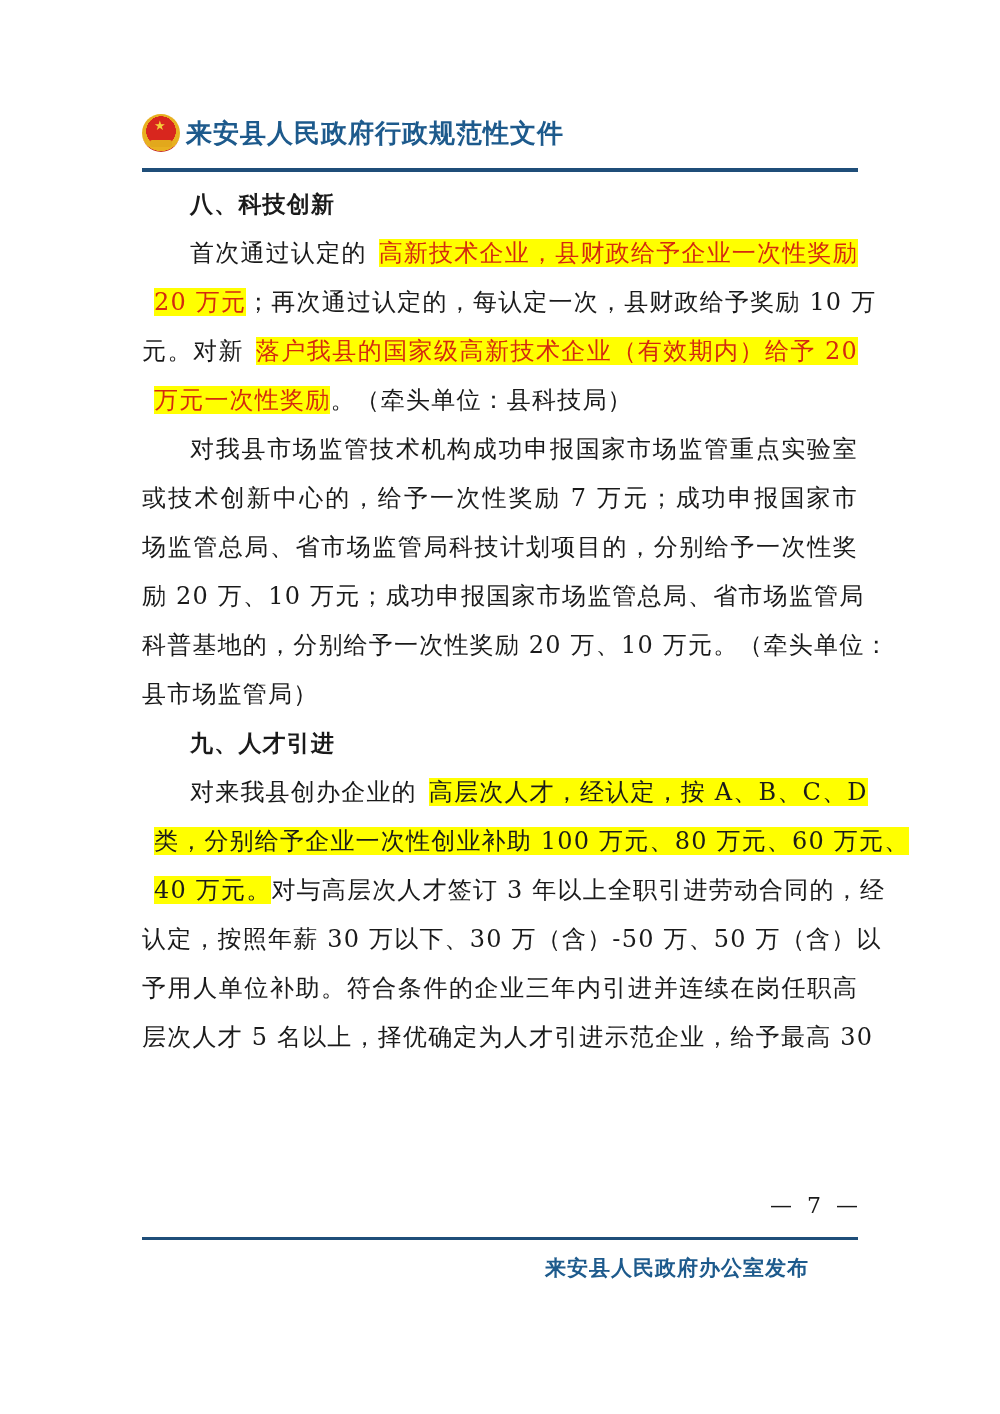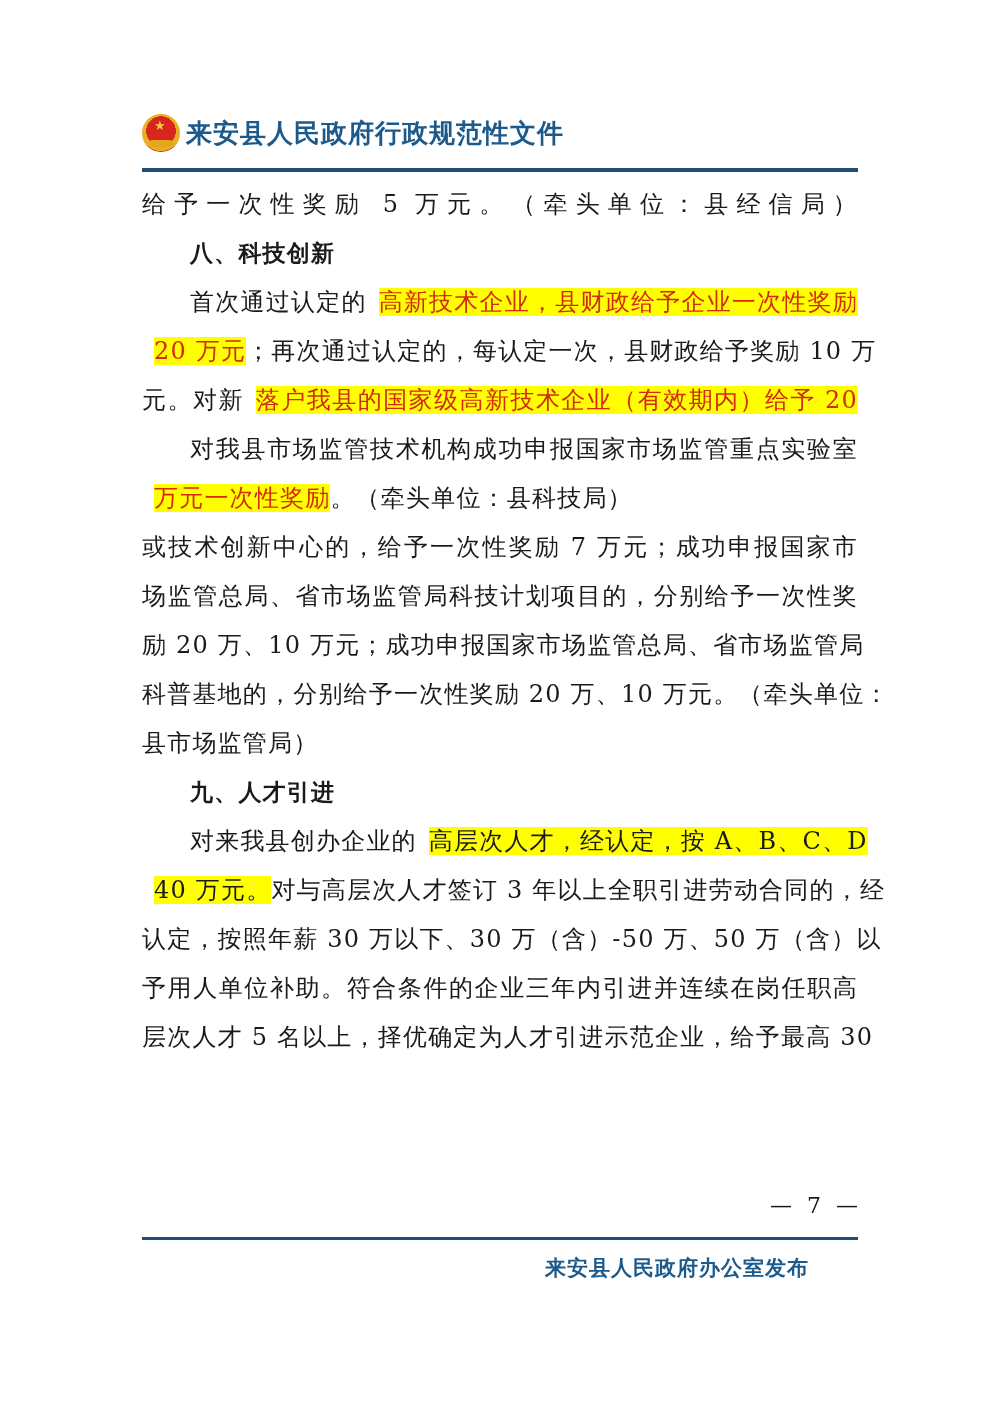--- a/index.html
+++ b/index.html
@@ -29,38 +29,38 @@
 </head>
 <body>
 
 <div class="header">
   <div class="emblem"></div>
   <div class="header-title">来安县人民政府行政规范性文件</div>
 </div>
 <div class="rule-top"></div>
 
 <div class="content">
-  <div class="line just">给予一次性奖励 5 万元。（牵头单位：县经信局）</div>
   <div class="line indent heading">八、科技创新</div>
 
   <div class="line indent just"><span>首次通过认定的</span><span class="hl red">高新技术企业，县财政给予企业一次性奖励</span></div>
   <div class="line just"><span class="hl red">20 万元</span><span>；再次通过认定的，每认定一次，县财政给予奖励 10 万</span></div>
   <div class="line just"><span>元。对新</span><span class="hl red">落户我县的国家级高新技术企业（有效期内）给予 20</span></div>
+  <div class="line"><span class="hl red">万元一次性奖励</span><span>。（牵头单位：县科技局）</span></div>
+
   <div class="line indent just">对我县市场监管技术机构成功申报国家市场监管重点实验室</div>
-
-  <div class="line"><span class="hl red">万元一次性奖励</span><span>。（牵头单位：县科技局）</span></div>
   <div class="line just">或技术创新中心的，给予一次性奖励 7 万元；成功申报国家市</div>
   <div class="line just">场监管总局、省市场监管局科技计划项目的，分别给予一次性奖</div>
   <div class="line just">励 20 万、10 万元；成功申报国家市场监管总局、省市场监管局</div>
   <div class="line just">科普基地的，分别给予一次性奖励 20 万、10 万元。（牵头单位：</div>
   <div class="line">县市场监管局）</div>
 
   <div class="line indent heading">九、人才引进</div>
 
   <div class="line indent just"><span>对来我县创办企业的</span><span class="hl">高层次人才，经认定，按 A、B、C、D</span></div>
+  <div class="line just"><span class="hl">类，分别给予企业一次性创业补助 100 万元、80 万元、60 万元、</span></div>
   <div class="line just"><span class="hl">40 万元。</span><span>对与高层次人才签订 3 年以上全职引进劳动合同的，经</span></div>
   <div class="line just">认定，按照年薪 30 万以下、30 万（含）-50 万、50 万（含）以</div>
   <div class="line just">予用人单位补助。符合条件的企业三年内引进并连续在岗任职高</div>
   <div class="line just">层次人才 5 名以上，择优确定为人才引进示范企业，给予最高 30</div>
 </div>
 
 <div class="page-num">— 7 —</div>
 <div class="rule-bottom"></div>
 <div class="footer">来安县人民政府办公室发布</div>
 

